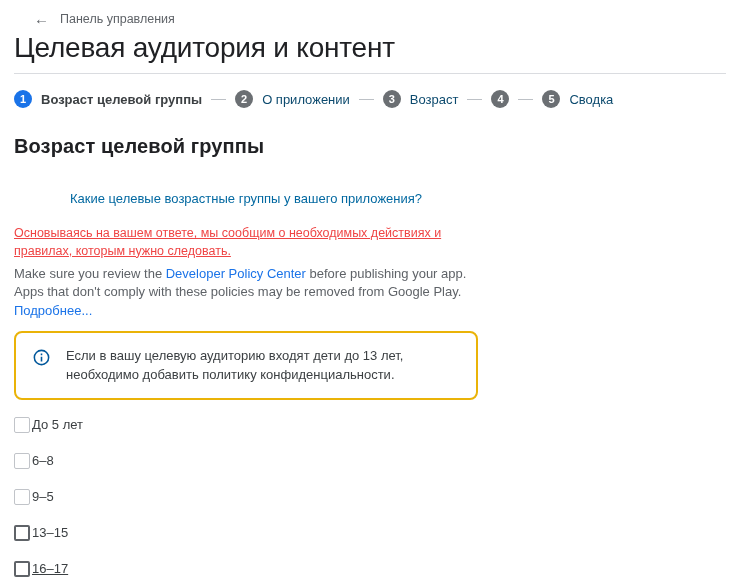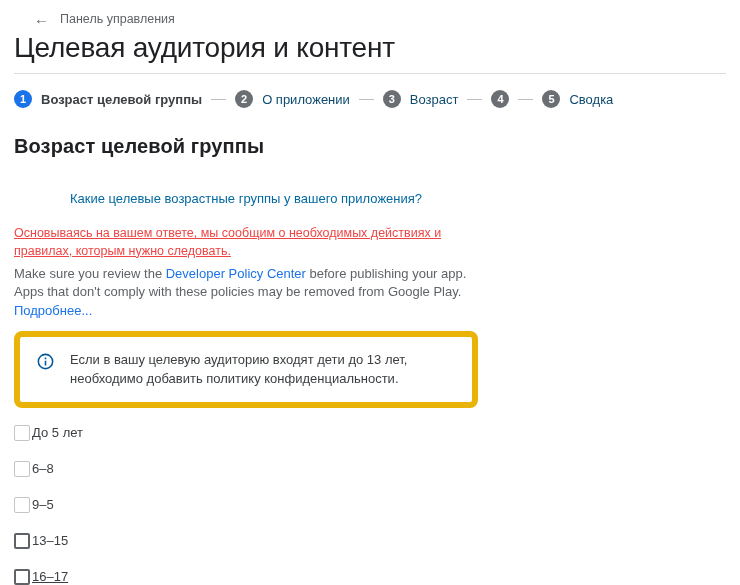--- a/index.html
+++ b/index.html
@@ -61,21 +61,21 @@
   }
   .policy {
     margin-top: 5px;
     font-size: 13px; line-height: 1.4; color: #5f6368;
   }
   a.inline-link { color: #1a73e8; text-decoration: none; cursor: pointer; }
 
   
   .callout {
     margin-top: 11px;
-    border: 6px solid #eab308; border-radius: 8px;
+    border: 2px solid #eab308; border-radius: 8px;
     padding: 13px 16px;
     display: flex; align-items: flex-start; gap: 15px;
   }
   .info-icon { flex: none; margin-top: 2px; display: block; }
   .callout-text { font-size: 13px; line-height: 1.5; color: #3c4043; max-width: 392px; }
 
   
   .checkbox-list { margin-top: 17px; }
   .checkbox-row { display: flex; align-items: center; margin-bottom: 20px; cursor: pointer; width: max-content; }
   .checkbox-row:last-child { margin-bottom: 0; text-decoration: underline; }

